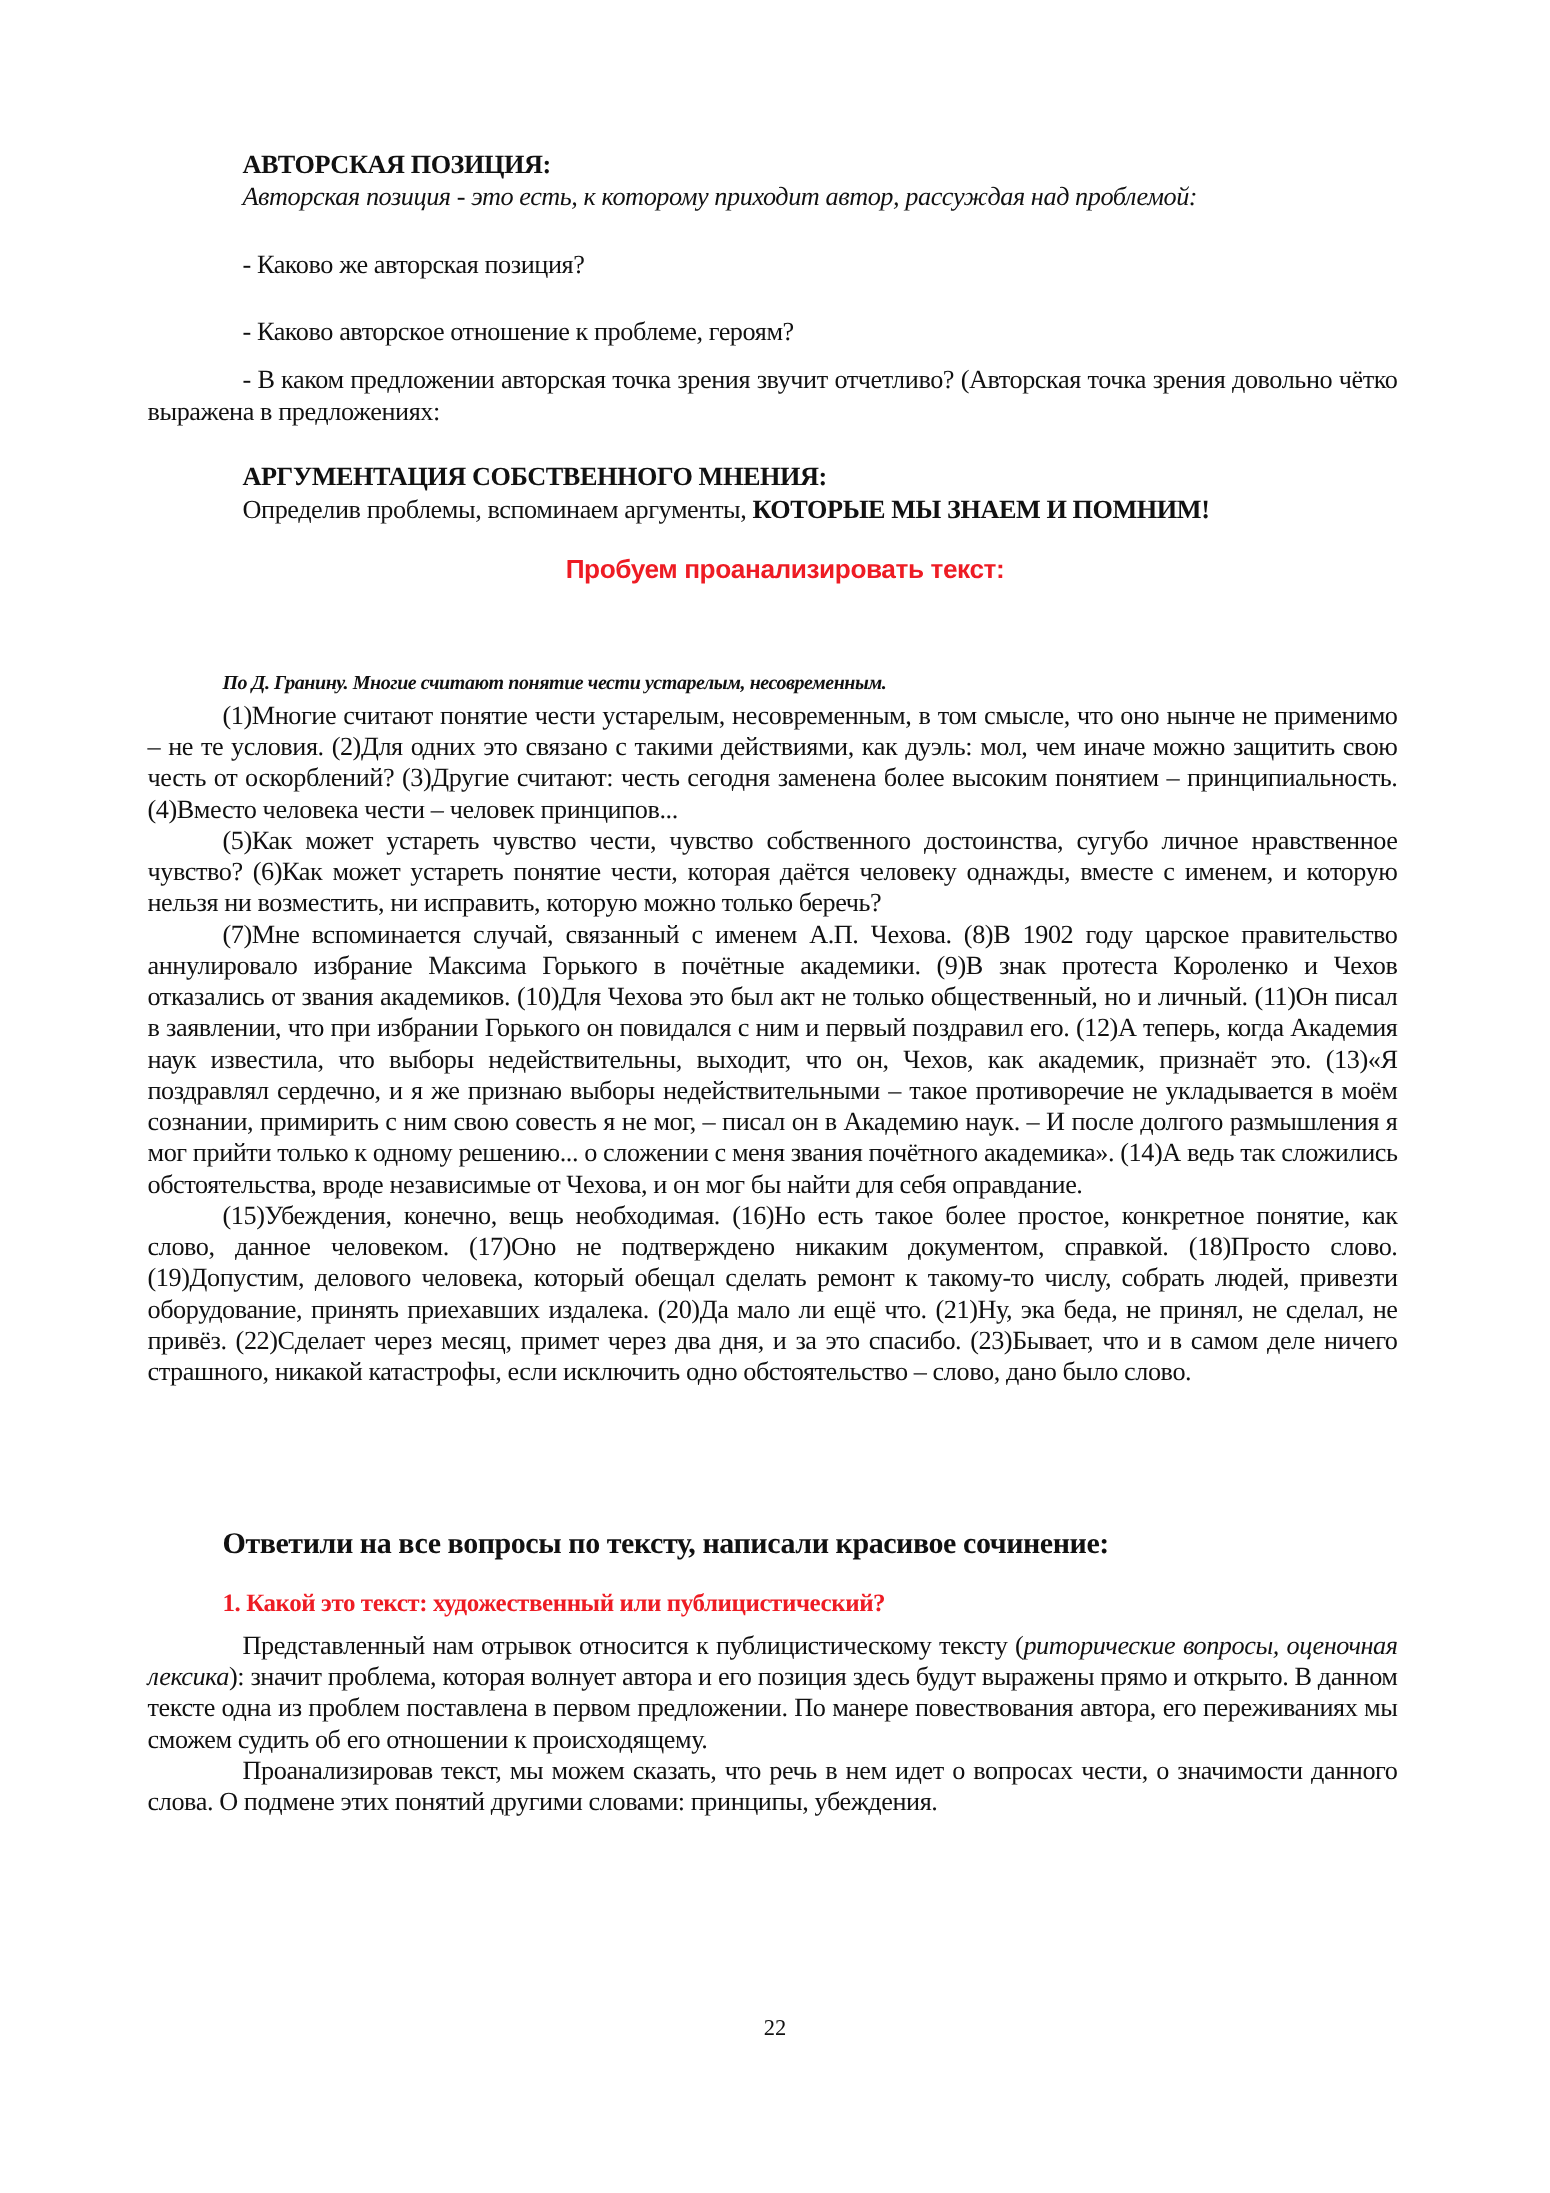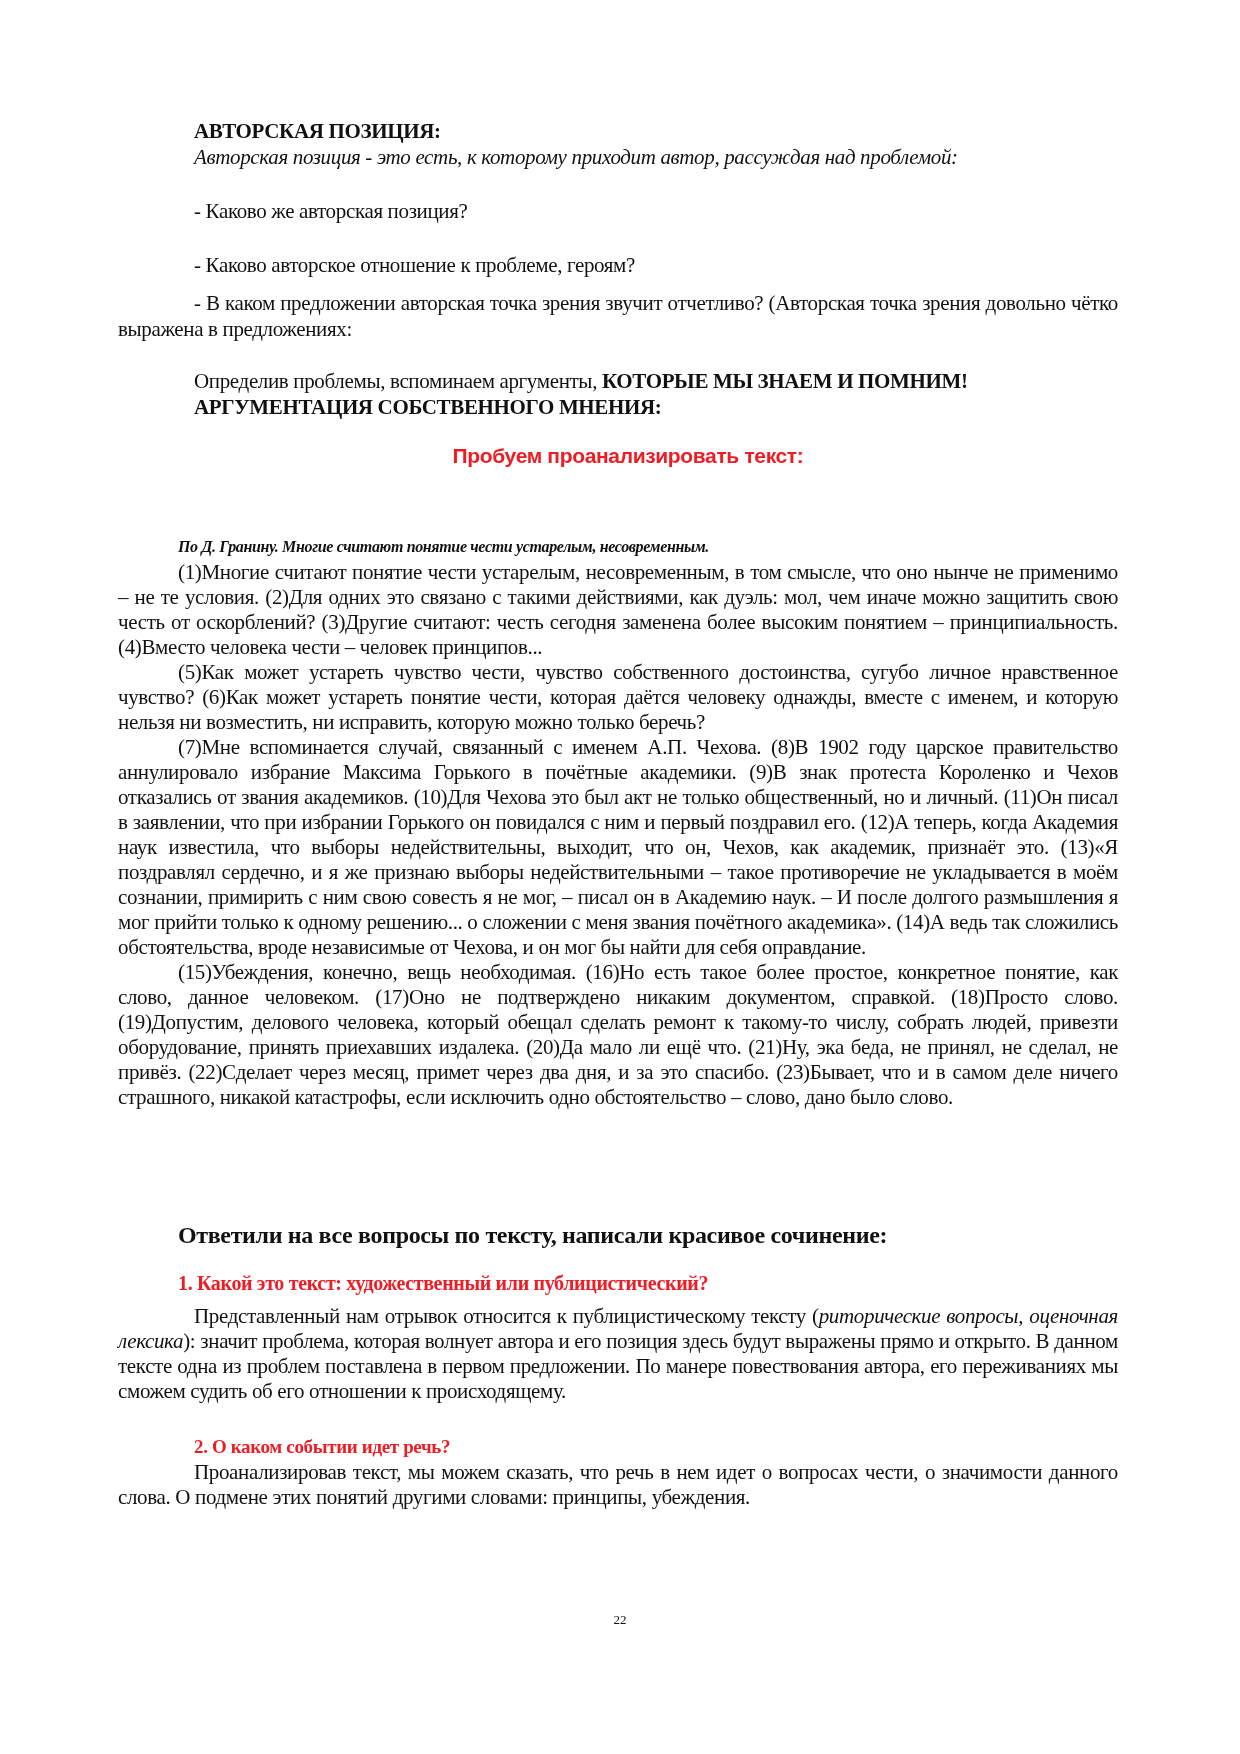--- a/index.html
+++ b/index.html
@@ -27,38 +27,37 @@
     <p class="line ind b">АВТОРСКАЯ ПОЗИЦИЯ:</p>
     <p class="line ind i">Авторская позиция - это есть, к которому приходит автор, рассуждая над проблемой:</p>
     <p class="line ind" style="margin-top:28px;">- Каково же авторская позиция?</p>
     <p class="line ind" style="margin-top:28px;">- Каково авторское отношение к проблеме, героям?</p>
   </div>
   <div class="col" style="top:290px;">
     <p class="p" style="text-indent:76px; line-height:26px;">- В каком предложении авторская точка зрения звучит отчетливо? (Авторская точка зрения довольно чётко выражена в предложениях:</p>
   </div>
 
   <div class="col" style="top:368px;">
+    <p class="line ind b">АРГУМЕНТАЦИЯ СОБСТВЕННОГО МНЕНИЯ:</p>
     <p class="line ind"><span>Определив проблемы, вспоминаем аргументы, </span><span class="b">КОТОРЫЕ МЫ ЗНАЕМ И ПОМНИМ!</span></p>
-    <p class="line ind b">АРГУМЕНТАЦИЯ СОБСТВЕННОГО МНЕНИЯ:</p>
   </div>
 
   <div class="col" style="top:443px;">
     <p class="line center red b sans" style="font-size:21px; padding-left:20px;">Пробуем проанализировать текст:</p>
   </div>
 
   <div class="col" style="top:534px;">
     <p class="line b i" style="padding-left:60px; font-size:16px;">По Д. Гранину. Многие считают понятие чести устарелым, несовременным.</p>
     <p class="p">(1)Многие считают понятие чести устарелым, несовременным, в том смысле, что оно нынче не применимо – не те условия. (2)Для одних это связано с такими действиями, как дуэль: мол, чем иначе можно защитить свою честь от оскорблений? (3)Другие считают: честь сегодня заменена более высоким понятием – принципиальность. (4)Вместо человека чести – человек принципов...</p>
     <p class="p">(5)Как может устареть чувство чести, чувство собственного достоинства, сугубо личное нравственное чувство? (6)Как может устареть понятие чести, которая даётся человеку однажды, вместе с именем, и которую нельзя ни возместить, ни исправить, которую можно только беречь?</p>
     <p class="p">(7)Мне вспоминается случай, связанный с именем А.П. Чехова. (8)В 1902 году царское правительство аннулировало избрание Максима Горького в почётные академики. (9)В знак протеста Короленко и Чехов отказались от звания академиков. (10)Для Чехова это был акт не только общественный, но и личный. (11)Он писал в заявлении, что при избрании Горького он повидался с ним и первый поздравил его. (12)А теперь, когда Академия наук известила, что выборы недействительны, выходит, что он, Чехов, как академик, признаёт это. (13)«Я поздравлял сердечно, и я же признаю выборы недействительными – такое противоречие не укладывается в моём сознании, примирить с ним свою совесть я не мог, – писал он в Академию наук. – И после долгого размышления я мог прийти только к одному решению... о сложении с меня звания почётного академика». (14)А ведь так сложились обстоятельства, вроде независимые от Чехова, и он мог бы найти для себя оправдание.</p>
     <p class="p">(15)Убеждения, конечно, вещь необходимая. (16)Но есть такое более простое, конкретное понятие, как слово, данное человеком. (17)Оно не подтверждено никаким документом, справкой. (18)Просто слово. (19)Допустим, делового человека, который обещал сделать ремонт к такому-то числу, собрать людей, привезти оборудование, принять приехавших издалека. (20)Да мало ли ещё что. (21)Ну, эка беда, не принял, не сделал, не привёз. (22)Сделает через месяц, примет через два дня, и за это спасибо. (23)Бывает, что и в самом деле ничего страшного, никакой катастрофы, если исключить одно обстоятельство – слово, дано было слово.</p>
   </div>
 
   <div class="col" style="top:1222px;">
     <p class="line b" style="padding-left:60px; font-size:24px;">Ответили на все вопросы по тексту, написали красивое сочинение:</p>
     <p class="line b red" style="padding-left:60px; font-size:20px; margin-top:22px;">1. Какой это текст: художественный или публицистический?</p>
     <p class="p" style="text-indent:76px; margin-top:8px;"><span>Представленный нам отрывок относится к публицистическому тексту (</span><span class="i">риторические вопросы, оценочная лексика</span><span>): значит проблема, которая волнует автора и его позиция здесь будут выражены прямо и открыто. В данном тексте одна из проблем поставлена в первом предложении. По манере повествования автора, его переживаниях мы сможем судить об его отношении к происходящему.</span></p>
-    <p class="line b red" style="padding-left:76px; font-size:19px; margin-top:30px;">2. О каком событии идет речь?</p>
     <p class="p" style="text-indent:76px;">Проанализировав текст, мы можем сказать, что речь в нем идет о вопросах чести, о значимости данного слова. О подмене этих понятий другими словами: принципы, убеждения.</p>
   </div>
 
-  <div style="position:absolute; top:1612px; left:0; width:1240px; text-align:center; font-size:13px;">22</div>
+  <div style="position:absolute; top:1612px; left:0; width:1240px; text-align:center; font-size:18px;">22</div>
 </div>
 
 </body></html>

